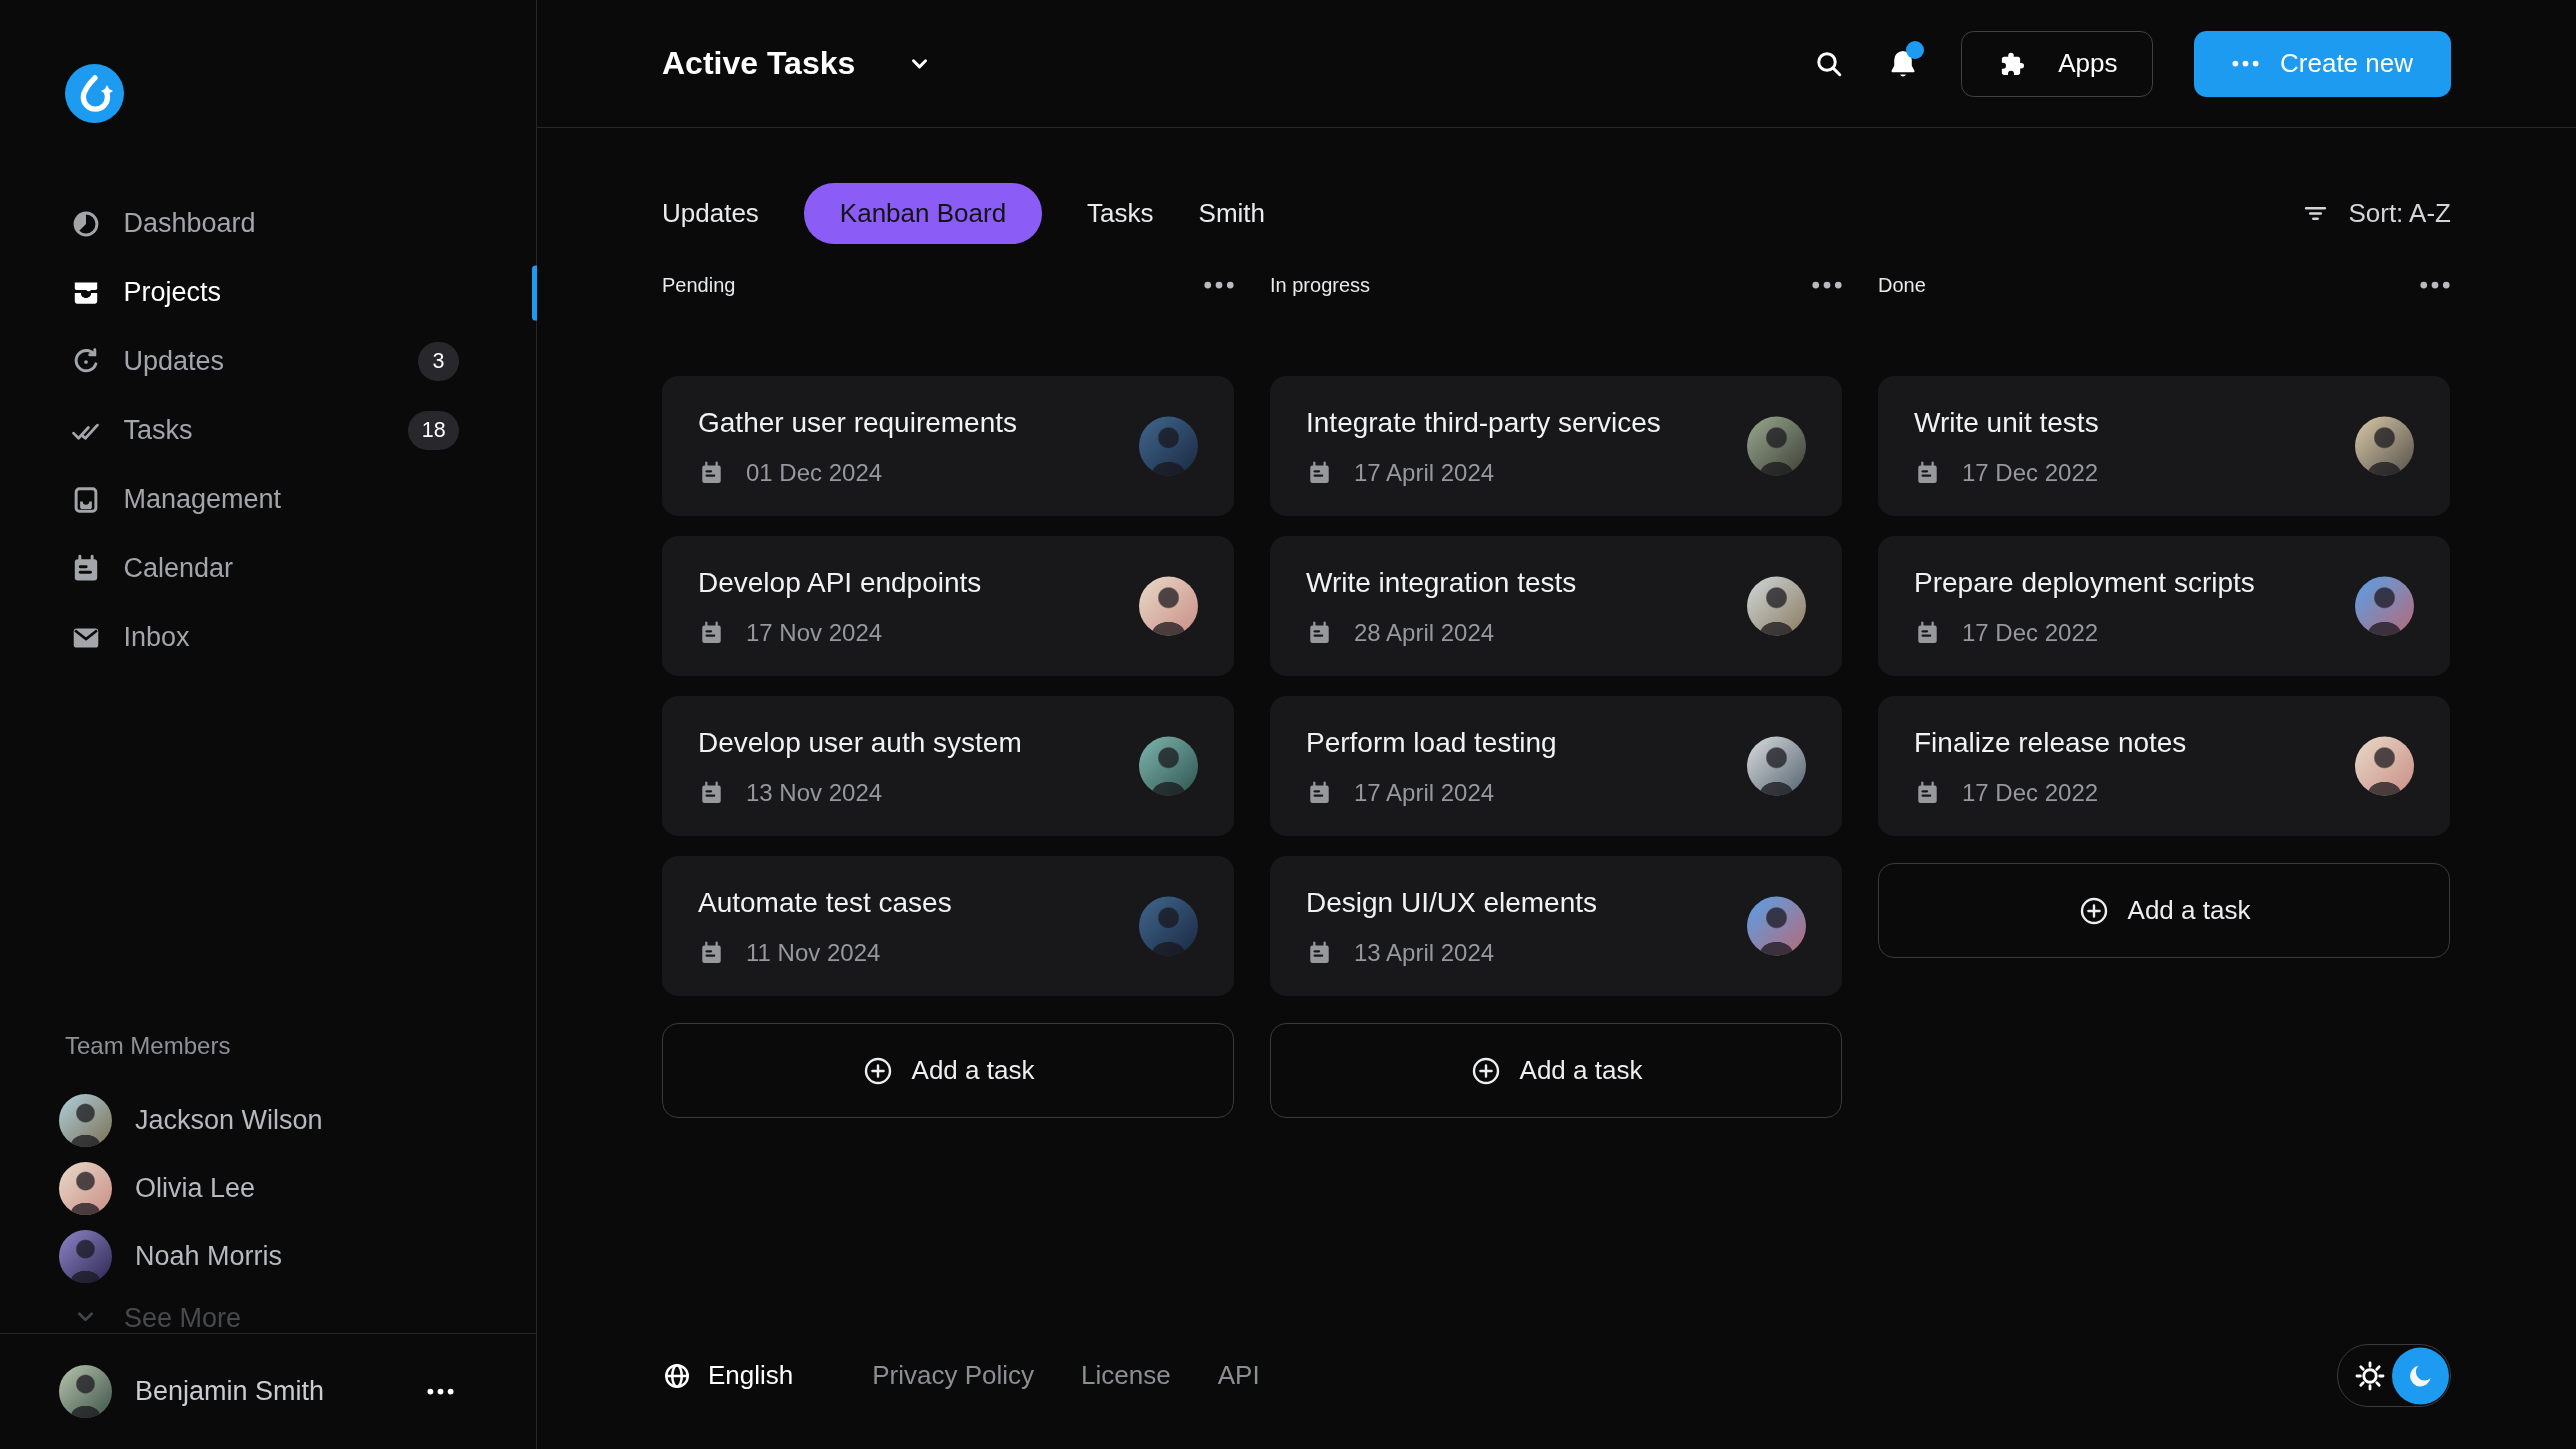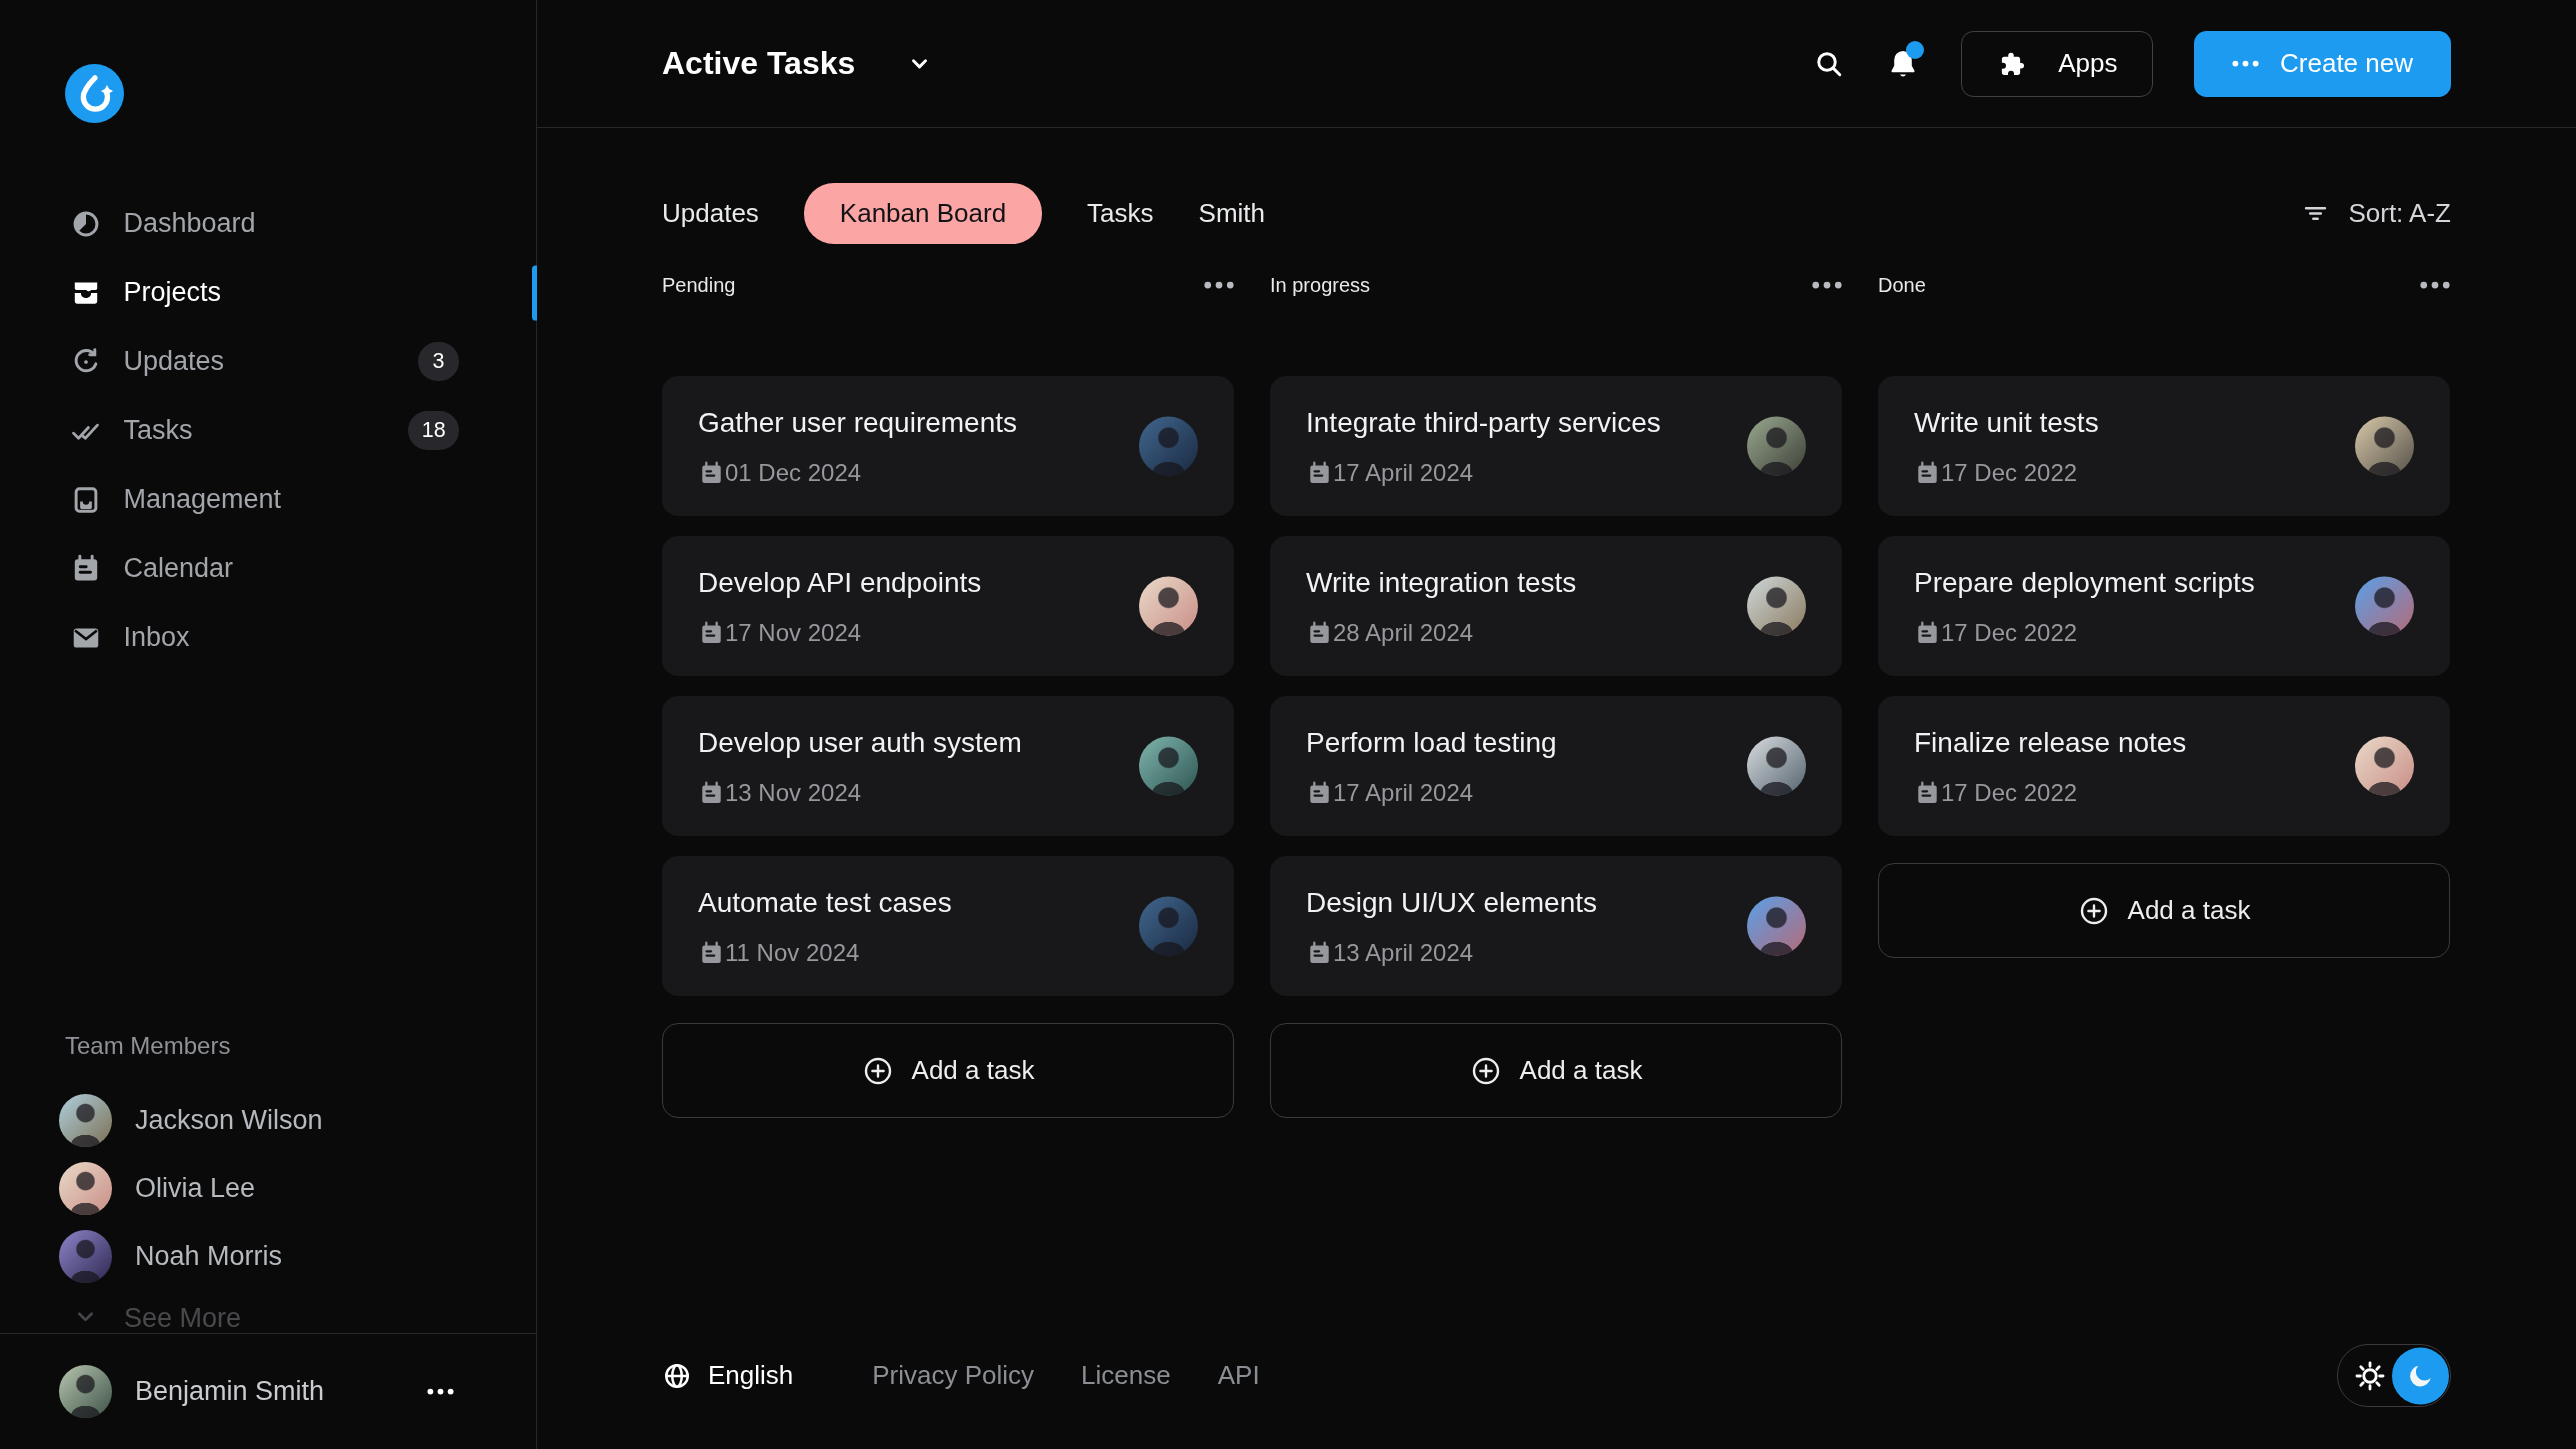--- a/index.html
+++ b/index.html
@@ -105,37 +105,37 @@
     height:66px;border:none;border-radius:12.5px;background:var(--accent);
     padding:0 38px;display:flex;align-items:center;gap:21.5px;
     color:#fff;font-size:26px;font-weight:500;cursor:pointer;
   }
 
   .page{flex:1;display:flex;flex-direction:column;padding:0 125px;overflow:hidden;}
   .toolbar{margin-top:55px;display:flex;align-items:center;}
   .tabs{display:flex;align-items:center;gap:45px;}
   .tab{font-size:26px;color:#e9eaec;cursor:pointer;}
   .tab.active{
-    background:#fca5a5;color:#121316;height:61px;border-radius:30px;
+    background:#8b5cf6;color:#121316;height:61px;border-radius:30px;
     padding:12px 36px;display:flex;align-items:center;font-weight:500;
   }
   .sort{margin-left:auto;display:flex;align-items:center;gap:18px;color:#d3d5d8;font-size:26px;cursor:pointer;}
 
   .board{display:flex;gap:36px;margin-top:23px;}
   .column{width:572px;display:flex;flex-direction:column;}
   .col-head{display:flex;align-items:center;justify-content:space-between;height:36px;margin-bottom:73px;}
   .col-title{font-size:20px;font-weight:500;color:#e8e9eb;}
   .col-menu{cursor:pointer;color:#b7babf;}
   .cards{display:flex;flex-direction:column;gap:19.7px;}
   .card{
     position:relative;background:var(--card);border-radius:16px;
     padding:30px 36px 29px 36px;cursor:pointer;
   }
   .card-title{font-size:28px;font-weight:500;color:#f1f2f4;line-height:1.2;padding-right:107px;}
-  .card-date{margin-top:19.7px;display:flex;align-items:center;gap:0;color:#96989d;font-size:24px;}
+  .card-date{margin-top:19.7px;display:flex;align-items:center;gap:21px;color:#96989d;font-size:24px;}
   .add-task{
     margin-top:27px;height:95px;border:1.8px solid #3a3a3f;border-radius:16px;
     background:transparent;display:flex;align-items:center;justify-content:center;gap:18px;
     color:#edeef0;font-size:26px;font-weight:500;cursor:pointer;
   }
 
   .footer{margin-top:auto;display:flex;align-items:center;height:134px;min-height:134px;padding-bottom:12.5px;}
   .lang{display:flex;align-items:center;gap:16px;color:#fff;font-size:26px;cursor:pointer;}
   .flinks{display:flex;gap:47px;margin-left:79px;}
   .flink{color:#8b8e93;font-size:26px;cursor:pointer;}

